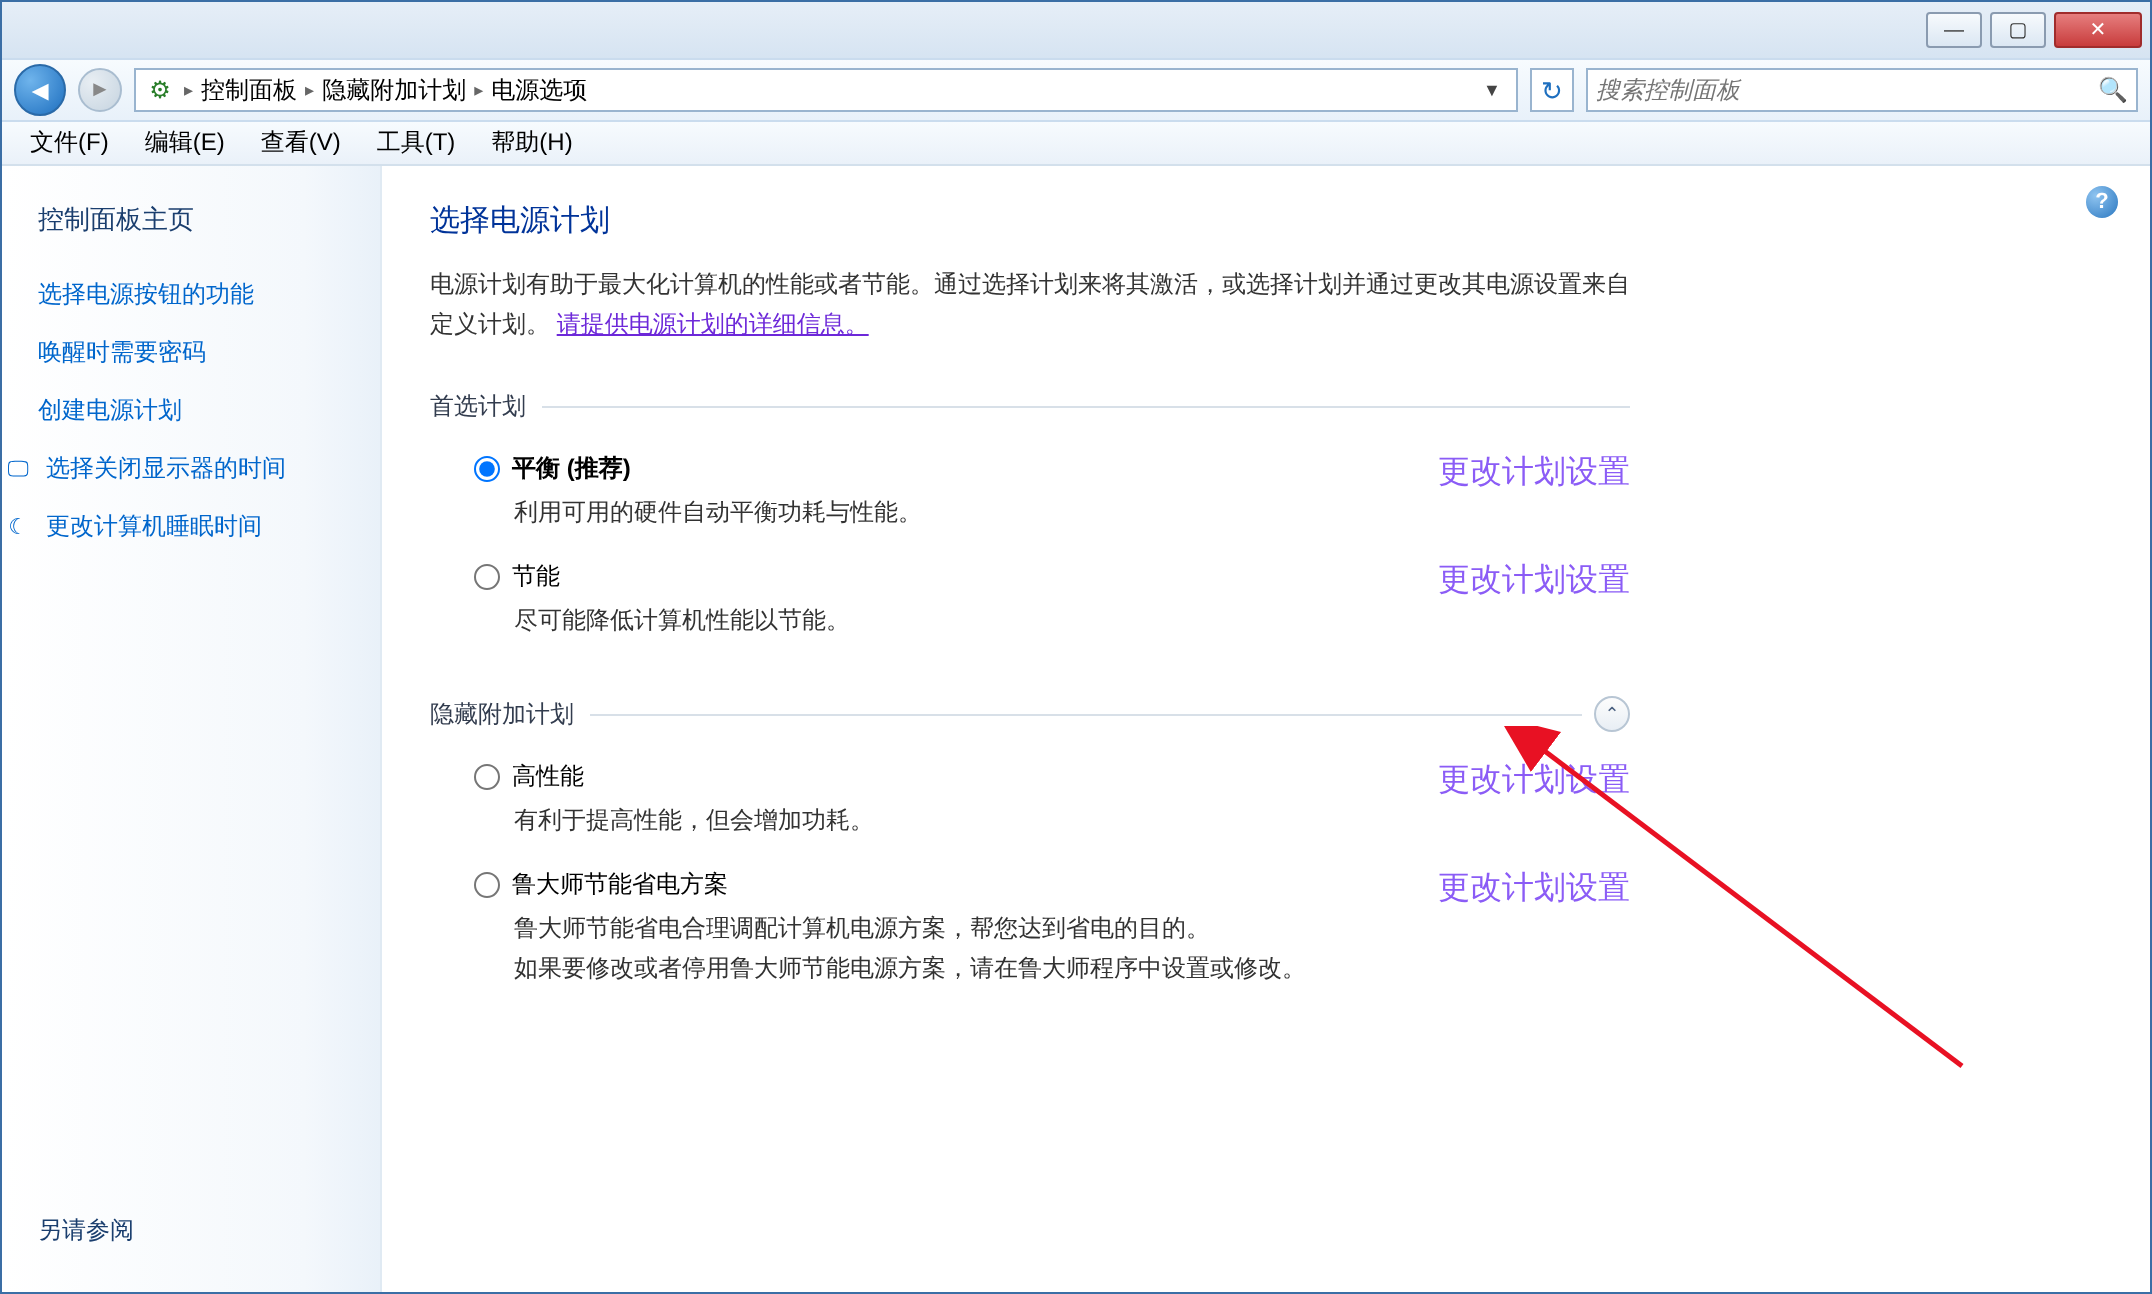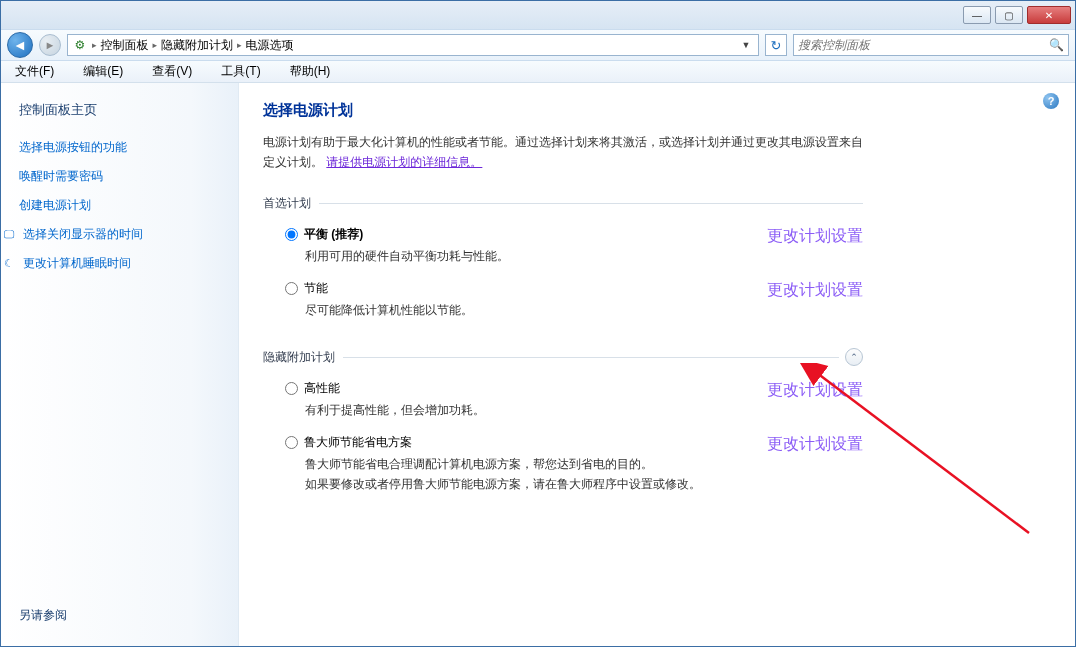--- a/index.html
+++ b/index.html
@@ -20,37 +20,37 @@
 .addr-icon { width:16px; height:16px; display:flex; align-items:center; justify-content:center; font-size:12px; color:#2a7e2a; }
 .crumb { display:flex; align-items:center; gap:4px; color:#000; cursor:pointer; }
 .crumb .chev { color:#666; font-size:9px; }
 .addr-dd { width:16px; text-align:center; color:#444; cursor:pointer; font-size:9px; }
 .refresh { width:22px; height:22px; border:1px solid #99b4cf; background:#fff; display:flex; align-items:center; justify-content:center; color:#1e6fbf; cursor:pointer; font-size:13px; }
 .search { width:276px; height:22px; border:1px solid #99b4cf; background:#fff; display:flex; align-items:center; padding:0 4px; }
 .search input { flex:1; border:none; outline:none; font-size:12px; color:#888; font-style:italic; font-family:inherit; }
 .search-icon { color:#1e6fbf; font-size:12px; cursor:pointer; }
 
 
-.menubar { height:22px; background:linear-gradient(#f7fbfe,#eaf1f9); border-bottom:1px solid #d3e0ec; display:flex; align-items:center; padding:0 6px; gap:13px; }
+.menubar { height:22px; background:linear-gradient(#f7fbfe,#eaf1f9); border-bottom:1px solid #d3e0ec; display:flex; align-items:center; padding:0 6px; gap:2px; }
 .menu-item { padding:2px 8px; cursor:pointer; color:#000; }
 
 
 .body-area { display:flex; height: calc(100% - 28px - 32px - 22px); position:relative; }
-.sidebar { width:238px; background: linear-gradient(90deg, #ffffff 0%, #f4f8fc 80%, #e9f1f9 100%); border-right:1px solid #e0eaf3; padding:18px 12px 12px 18px; display:flex; flex-direction:column; }
+.sidebar { width:190px; background: linear-gradient(90deg, #ffffff 0%, #f4f8fc 80%, #e9f1f9 100%); border-right:1px solid #e0eaf3; padding:18px 12px 12px 18px; display:flex; flex-direction:column; }
 .sidebar-top { flex:1; }
 .side-home { color:#1a3e6e; font-size:13px; margin-bottom:20px; display:block; cursor:pointer; }
 .side-link { color:#0066cc; font-size:12px; margin-bottom:12px; display:flex; align-items:center; gap:6px; cursor:pointer; }
 .side-link .ico { width:16px; height:16px; display:flex; align-items:center; justify-content:center; font-size:11px; }
 .side-bottom { padding-top:12px; }
 .side-heading { color:#1a3e6e; font-size:12px; margin-bottom:10px; }
 
 .content { flex:1; padding: 18px 22px 18px 24px; position:relative; overflow:hidden; }
 .help-btn { position:absolute; top:10px; right:16px; width:16px; height:16px; border-radius:50%; background:radial-gradient(circle at 30% 30%, #8fc4f0, #2a77c0); color:#fff; font-size:11px; font-weight:bold; display:flex; align-items:center; justify-content:center; cursor:pointer; }
 
-h1.page-title { color:#003399; font-size:15px; font-weight:bold; margin-bottom:12px; }
+h1.page-title { color:#003399; font-size:15px; font-weight:normal; margin-bottom:12px; }
 .page-desc { color:#333; font-size:12px; line-height:1.7; max-width:600px; margin-bottom:22px; }
 .page-desc a { color:#6d28d9; text-decoration:underline; cursor:pointer; }
 
 .section { margin-bottom:18px; max-width:600px; }
 .section-header { display:flex; align-items:center; margin-bottom:10px; }
 .section-title { color:#323c4e; font-size:12px; white-space:nowrap; }
 .section-line { flex:1; height:1px; background:#d8e0e8; margin-left:8px; }
 .collapse-btn { width:18px; height:18px; border:1px solid #b8c6d4; border-radius:50%; background:linear-gradient(#fdfdfd,#e8eef4); display:flex; align-items:center; justify-content:center; font-size:9px; color:#4a6080; cursor:pointer; margin-left:6px; }
 
 .plan-row { display:flex; align-items:flex-start; padding:4px 0 10px 22px; }

